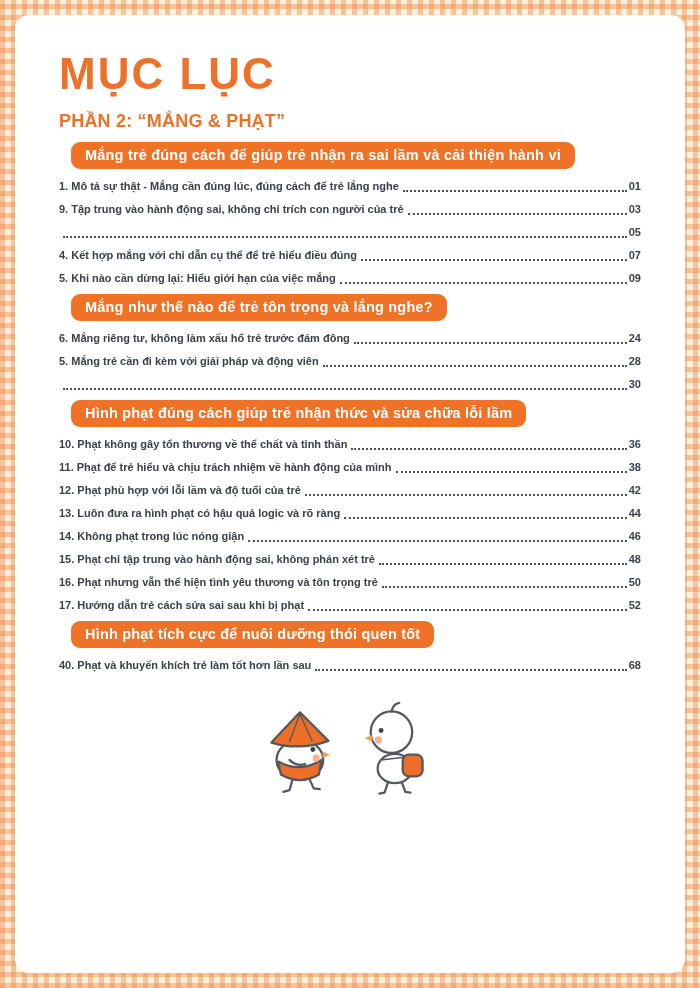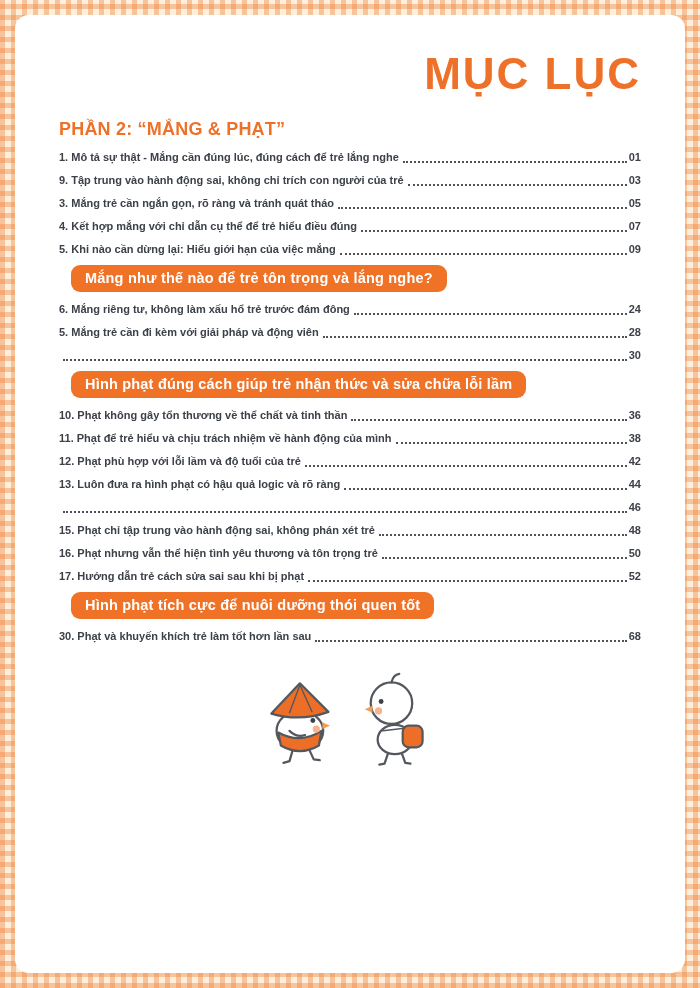--- a/index.html
+++ b/index.html
@@ -15,26 +15,26 @@
   }
   .page {
     position: absolute;
     left: 15px; top: 15px; right: 15px; bottom: 15px;
     background: #ffffff;
     border-radius: 14px;
     padding: 34px 44px 0 44px;
     overflow: hidden;
   }
   .title {
-    text-align: right;
+    text-align: left;
     color: #EE7129;
     font-size: 44px;
     font-weight: 800;
     letter-spacing: 2px;
-    margin-bottom: 20px;
+    margin-bottom: 12px;
   }
   .part-heading {
     color: #EE7129;
     font-size: 18px;
     font-weight: 800;
     margin-bottom: 10px;
     letter-spacing: .2px;
   }
   .section { }
   .section.first { margin-top: 4px; }
@@ -74,32 +74,32 @@
 </head>
 <body>
 
 <div class="page">
 
   <h1 class="title">MỤC LỤC</h1>
 
   <div class="part-heading">PHẦN 2: “MẮNG &amp; PHẠT”</div>
 
   <section class="section first">
+    <div class="banner">Mắng trẻ đúng cách để giúp trẻ nhận ra sai lầm và cải thiện hành vi</div>
     <div class="row">
       <span class="label">1. Mô tả sự thật - Mắng cần đúng lúc, đúng cách để trẻ lắng nghe</span>
       <span class="dots"></span>
       <span class="pg">01</span>
     </div>
     <div class="row">
       <span class="label">9. Tập trung vào hành động sai, không chỉ trích con người của trẻ</span>
       <span class="dots"></span>
       <span class="pg">03</span>
     </div>
     <div class="row">
-      <span class="label">3. Mắng trẻ cần ngắn gọn, rõ ràng và tránh quát tháo</span>
       <span class="dots"></span>
       <span class="pg">05</span>
     </div>
     <div class="row">
       <span class="label">4. Kết hợp mắng với chỉ dẫn cụ thể để trẻ hiểu điều đúng</span>
       <span class="dots"></span>
       <span class="pg">07</span>
     </div>
     <div class="row">
       <span class="label">5. Khi nào cần dừng lại: Hiểu giới hạn của việc mắng</span>
@@ -142,20 +142,21 @@
       <span class="label">12. Phạt phù hợp với lỗi lầm và độ tuổi của trẻ</span>
       <span class="dots"></span>
       <span class="pg">42</span>
     </div>
     <div class="row">
       <span class="label">13. Luôn đưa ra hình phạt có hậu quả logic và rõ ràng</span>
       <span class="dots"></span>
       <span class="pg">44</span>
     </div>
     <div class="row">
+      <span class="label">14. Không phạt trong lúc nóng giận</span>
       <span class="dots"></span>
       <span class="pg">46</span>
     </div>
     <div class="row">
       <span class="label">15. Phạt chỉ tập trung vào hành động sai, không phán xét trẻ</span>
       <span class="dots"></span>
       <span class="pg">48</span>
     </div>
     <div class="row">
       <span class="label">16. Phạt nhưng vẫn thể hiện tình yêu thương và tôn trọng trẻ</span>
@@ -165,21 +166,21 @@
     <div class="row">
       <span class="label">17. Hướng dẫn trẻ cách sửa sai sau khi bị phạt</span>
       <span class="dots"></span>
       <span class="pg">52</span>
     </div>
   </section>
 
   <section class="section">
     <div class="banner">Hình phạt tích cực để nuôi dưỡng thói quen tốt</div>
     <div class="row">
-      <span class="label">30. Phạt và khuyến khích trẻ làm tốt hơn lần sau</span>
+      <span class="label">40. Phạt và khuyến khích trẻ làm tốt hơn lần sau</span>
       <span class="dots"></span>
       <span class="pg">68</span>
     </div>
   </section>
 
   <div class="mascots">
     <svg width="240" height="108" viewBox="0 0 240 125" aria-hidden="true">
       <g stroke="#54585E" stroke-width="2.6" fill="none" stroke-linecap="round" stroke-linejoin="round">
 
         <path d="M54 103 l-4 14 l-7 2"></path>

